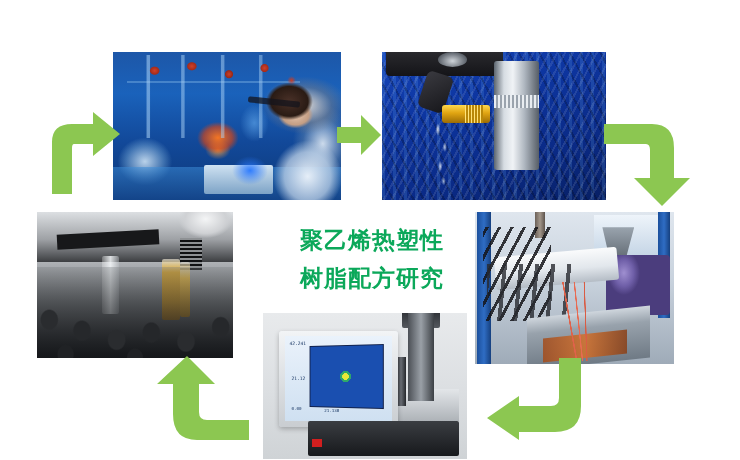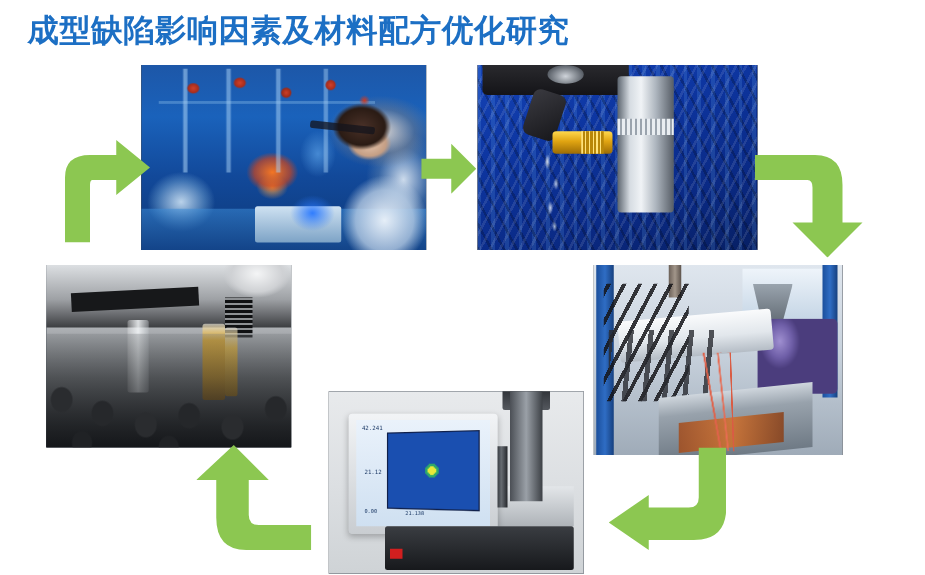--- a/index.html
+++ b/index.html
@@ -311,21 +311,20 @@
   #arrow-top-right{left:337px;top:115px;width:44px;height:40px;}
   #arrow-right-down{left:604px;top:118px;width:96px;height:88px;}
   #arrow-bottom-left{left:487px;top:358px;width:94px;height:82px;}
   #arrow-up-left{left:157px;top:356px;width:92px;height:84px;}
 </style>
 </head>
 <body>
 
 <div id="slide">
 
-  <div class="title">成型缺陷影响因素及材料配方优化研究</div>
 
   <div class="photo" id="photo-lab">
     <div class="inner">
       <div class="glassrack"></div>
       <div class="caps"></div>
       <div class="bench"></div>
       <div class="equip"></div>
       <div class="blueglow"></div>
       <div class="scientist"></div>
       <div class="glassesbar"></div>
@@ -385,20 +384,24 @@
       <div class="machinetop"></div>
       <div class="blackbar"></div>
       <div class="knurlwheel"></div>
       <div class="glassvial"></div>
       <div class="amber"></div>
       <div class="amber2"></div>
       <div class="caps"></div>
     </div>
   </div>
 
+  <div class="center-text">
+    <div>聚乙烯热塑性</div>
+    <div>树脂配方研究</div>
+  </div>
 
   <svg class="arrow" id="arrow-left-up" viewBox="0 0 82 82">
     <path d="M14 82 L14 30 Q14 12 34 12 L55 12 L55 0 L82 22 L55 44 L55 32 L36 32 Q34 32 34 36 L34 82 Z" fill="#8CC751"></path>
   </svg>
 
   <svg class="arrow" id="arrow-top-right" viewBox="0 0 44 40">
     <path d="M0 12 L24 12 L24 0 L44 20 L24 40 L24 28 L0 28 Z" fill="#8CC751"></path>
   </svg>
 
   <svg class="arrow" id="arrow-right-down" viewBox="0 0 96 88">

